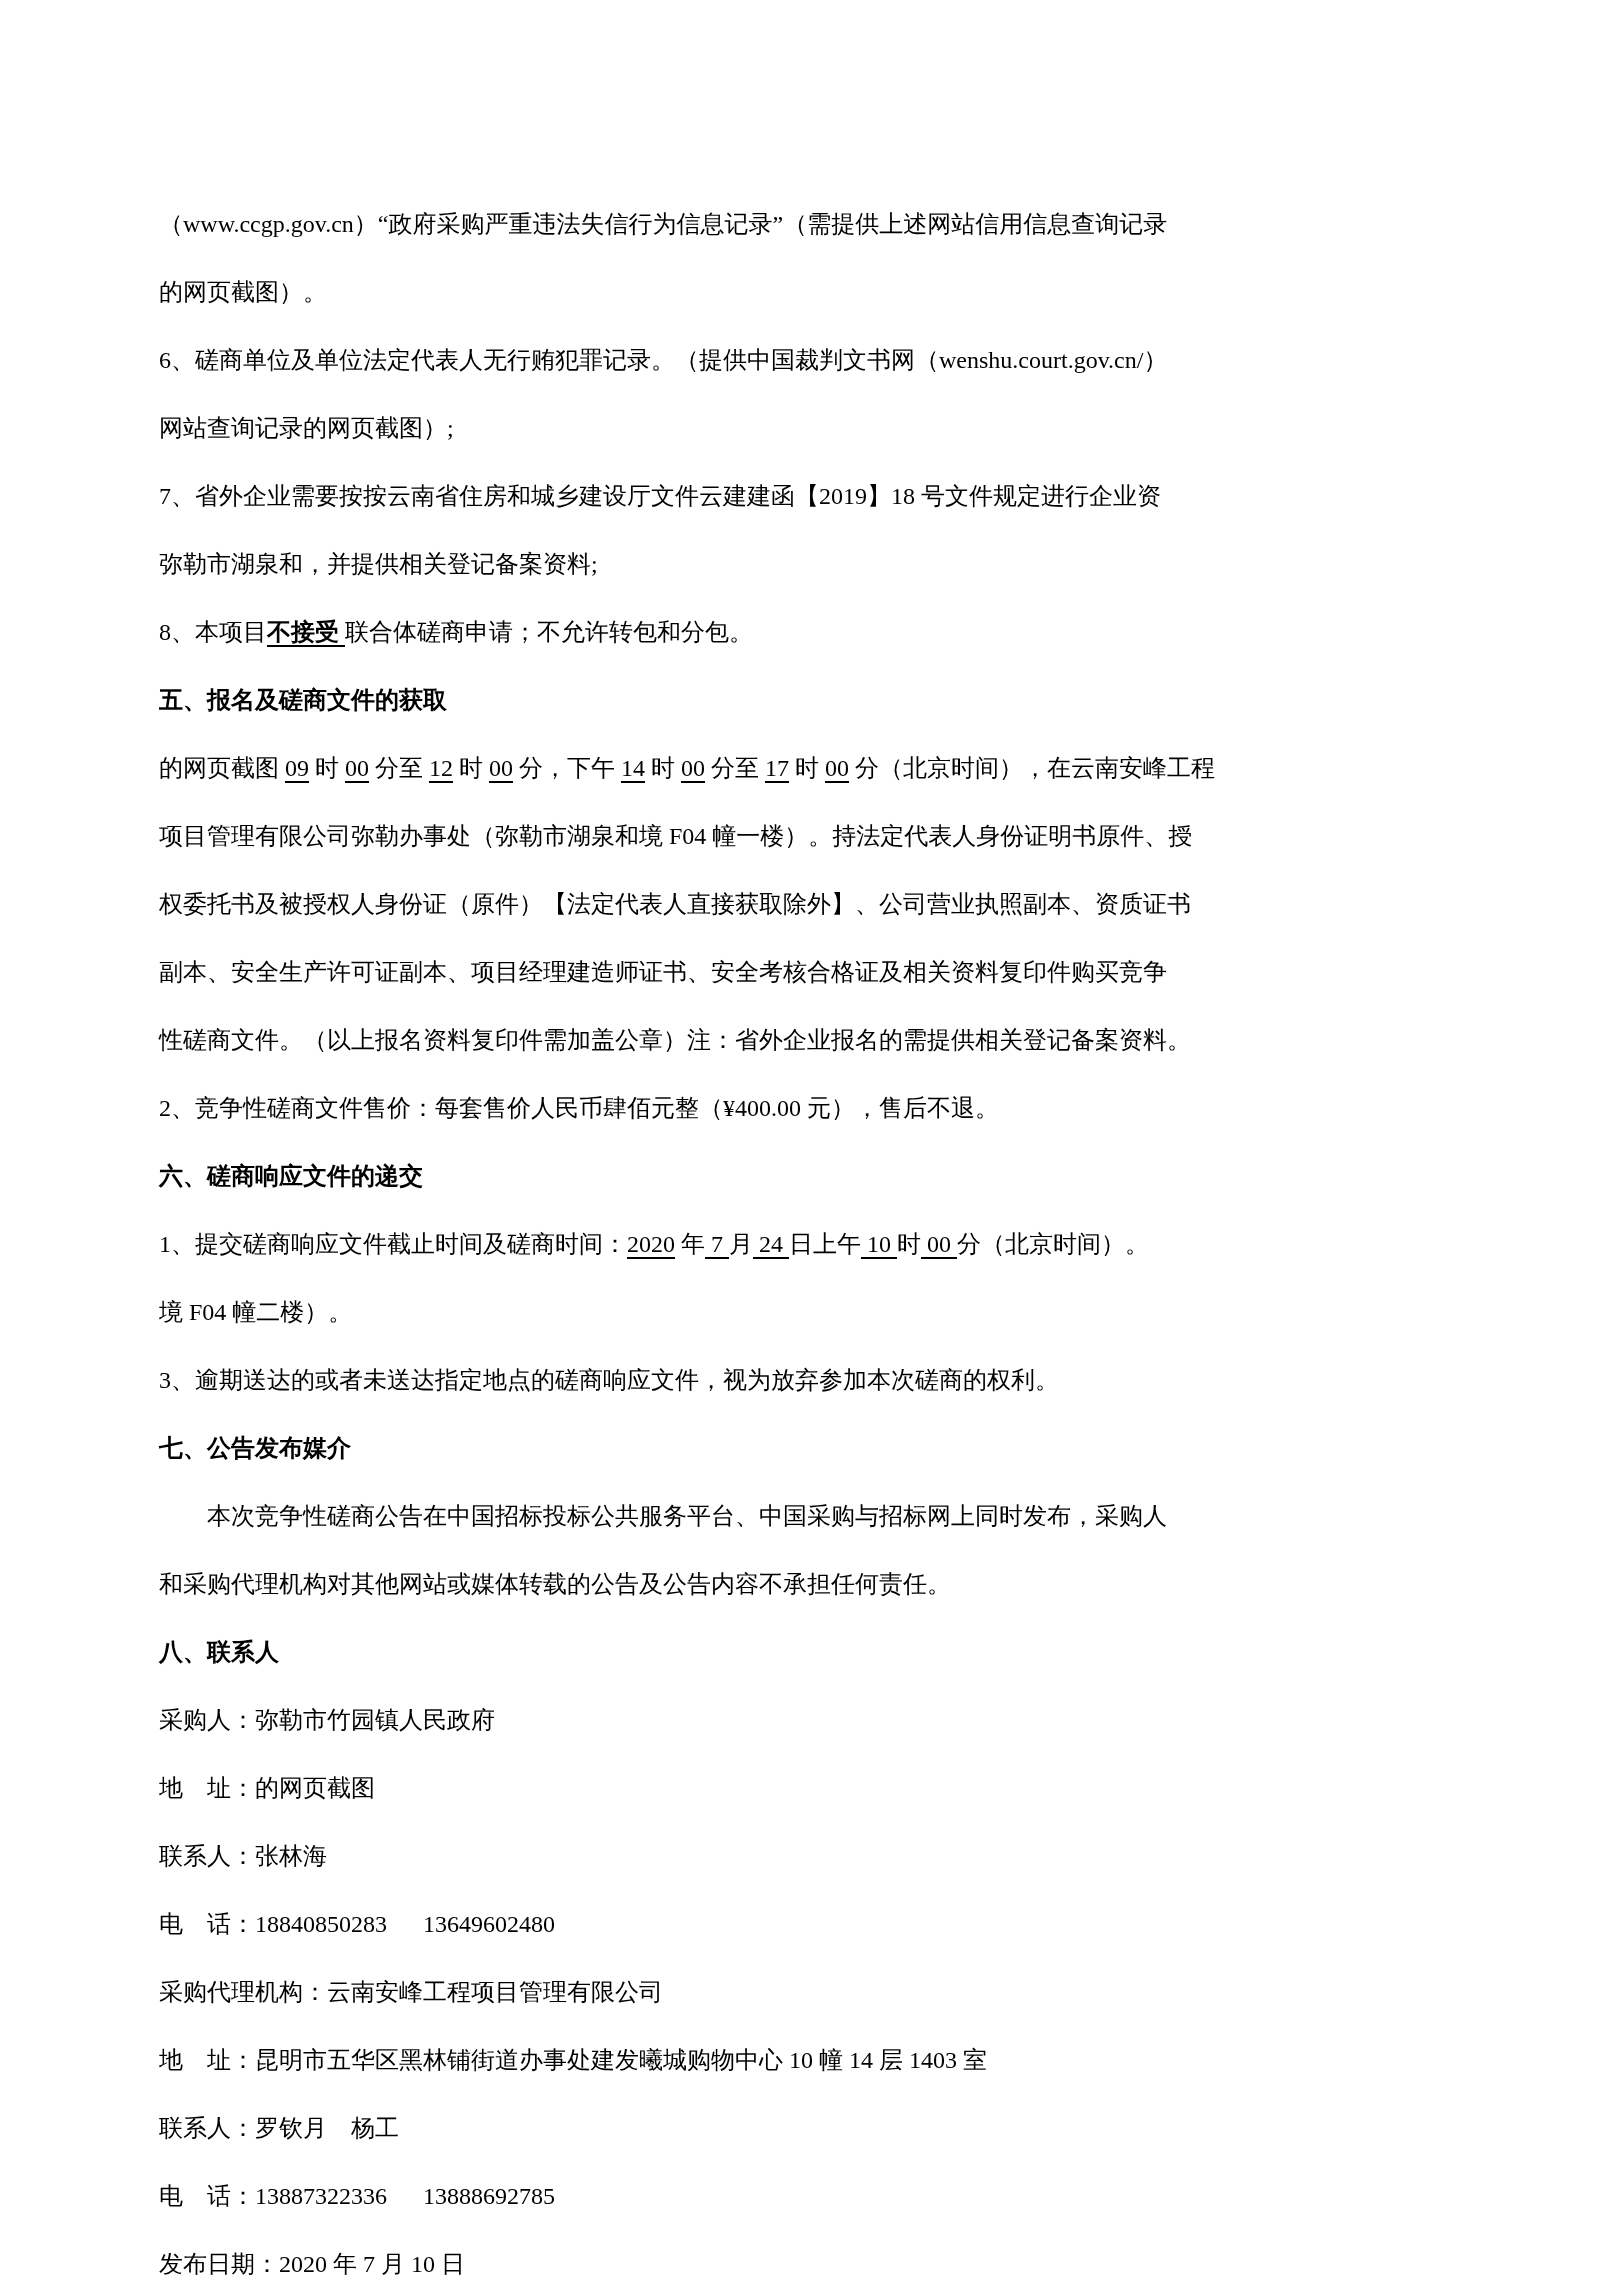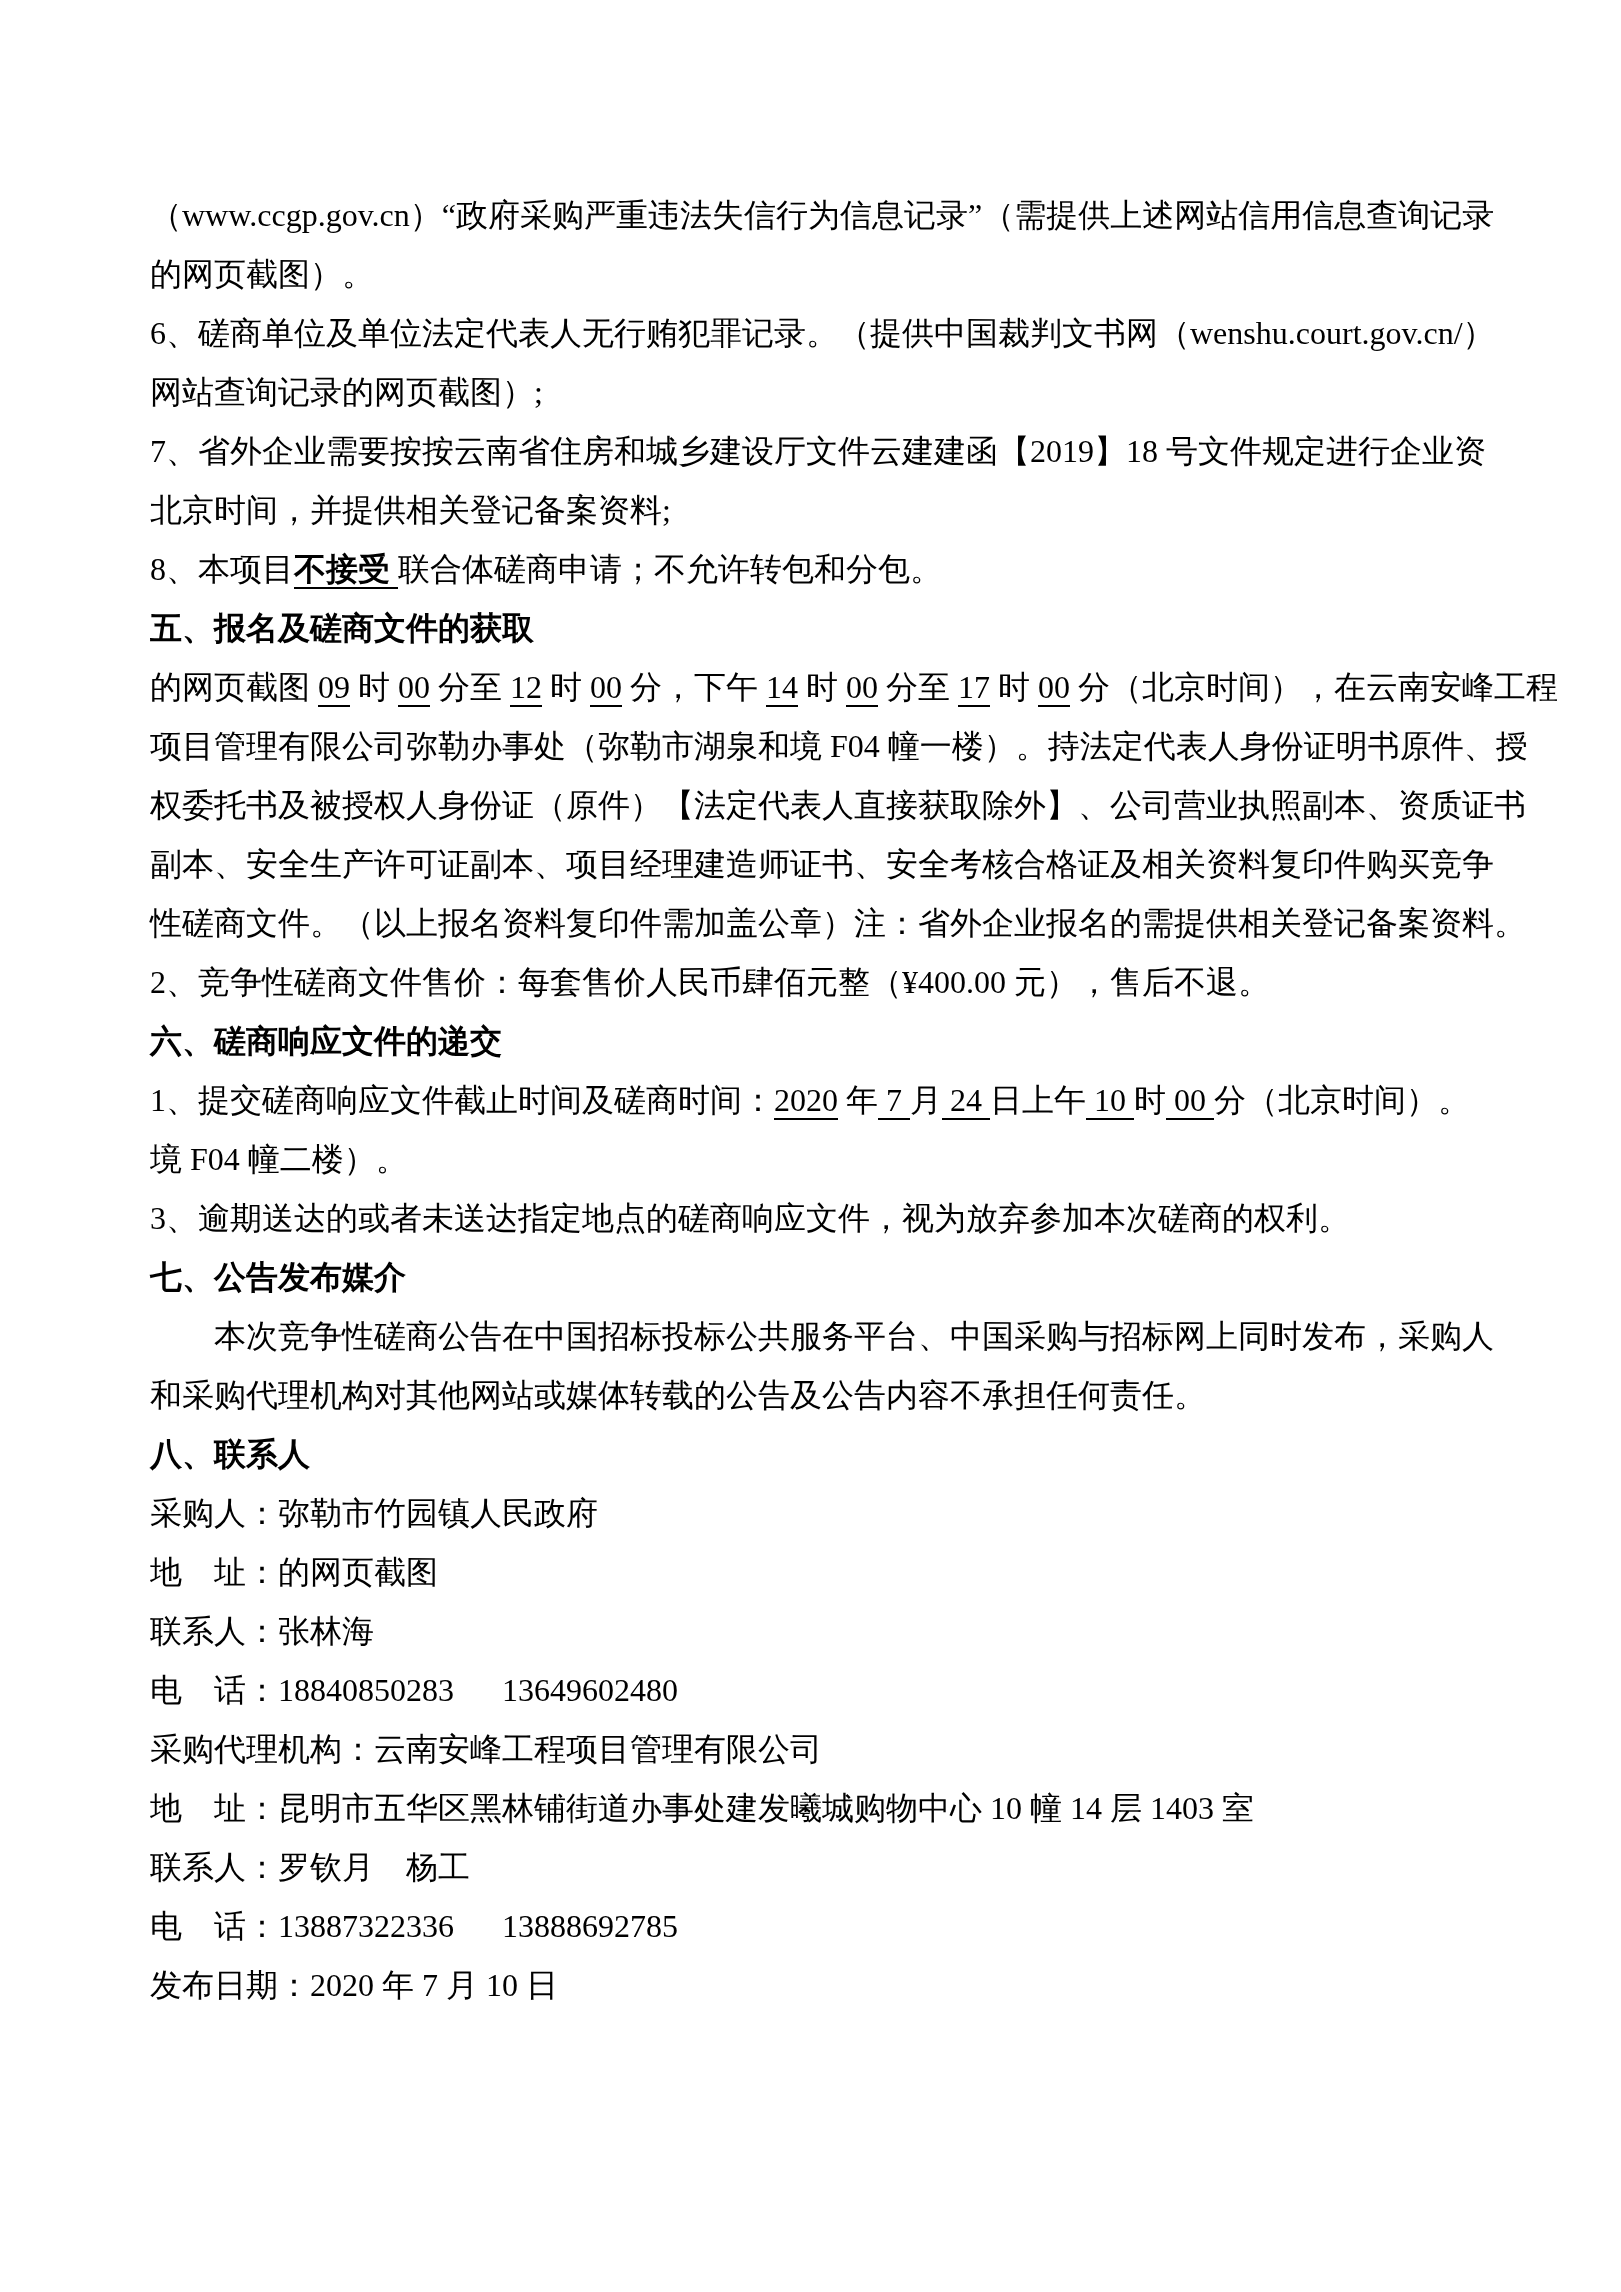--- a/index.html
+++ b/index.html
@@ -11,24 +11,24 @@
     color: #000000;
     font-family: "Liberation Serif", "DejaVu Serif", serif;
   }
   .doc {
     position: absolute;
     left: 147px;
     top: 184px;
     width: 1337px;
   }
   .line {
-    margin: 3px;
+    margin: 12px;
     height: 56px;
     line-height: 56px;
-    font-size: 32px;
+    font-size: 24px;
     white-space: pre;
   }
   .line.indent { text-indent: 2em; }
   .b {
     font-weight: bold;
     font-family: Liberation Serif, serif;
     text-align: center;
   }
   .u {
     border-bottom: 2px solid #000000;
@@ -37,21 +37,21 @@
 </head>
 <body>
 
 <div class="page">
   <div class="doc" id="doc-body">
       <p class="line"><span>（www.ccgp.gov.cn）“政府采购严重违法失信行为信息记录”（需提供上述网站信用信息查询记录</span></p>
       <p class="line"><span>的网页截图）。</span></p>
       <p class="line"><span>6、磋商单位及单位法定代表人无行贿犯罪记录。（提供中国裁判文书网（wenshu.court.gov.cn/）</span></p>
       <p class="line"><span>网站查询记录的网页截图）;</span></p>
       <p class="line"><span>7、省外企业需要按按云南省住房和城乡建设厅文件云建建函【2019】18 号文件规定进行企业资</span></p>
-      <p class="line"><span>北京时间，并提供相关登记备案资料;</span></p>
+      <p class="line"><span>弥勒市湖泉和，并提供相关登记备案资料;</span></p>
       <p class="line"><span>8、本项目</span><span class="b u">不接受 </span><span>联合体磋商申请；不允许转包和分包。</span></p>
       <p class="line"><span class="b">五、报名及磋商文件的获取</span></p>
       <p class="line"><span>的网页截图 </span><span class="u">09</span><span> 时 </span><span class="u">00</span><span> 分至 </span><span class="u">12</span><span> 时 </span><span class="u">00</span><span> 分，下午 </span><span class="u">14</span><span> 时 </span><span class="u">00</span><span> 分至 </span><span class="u">17</span><span> 时 </span><span class="u">00</span><span> 分（北京时间），在云南安峰工程</span></p>
       <p class="line"><span>项目管理有限公司弥勒办事处（弥勒市湖泉和境 F04 幢一楼）。持法定代表人身份证明书原件、授</span></p>
       <p class="line"><span>权委托书及被授权人身份证（原件）【法定代表人直接获取除外】、公司营业执照副本、资质证书</span></p>
       <p class="line"><span>副本、安全生产许可证副本、项目经理建造师证书、安全考核合格证及相关资料复印件购买竞争</span></p>
       <p class="line"><span>性磋商文件。（以上报名资料复印件需加盖公章）注：省外企业报名的需提供相关登记备案资料。</span></p>
       <p class="line"><span>2、竞争性磋商文件售价：每套售价人民币肆佰元整（¥400.00 元），售后不退。</span></p>
       <p class="line"><span class="b">六、磋商响应文件的递交</span></p>
       <p class="line"><span>1、提交磋商响应文件截止时间及磋商时间：</span><span class="u">2020</span><span> 年</span><span class="u"> 7 </span><span>月</span><span class="u"> 24 </span><span>日上午</span><span class="u"> 10 </span><span>时</span><span class="u"> 00 </span><span>分（北京时间）。</span></p>

